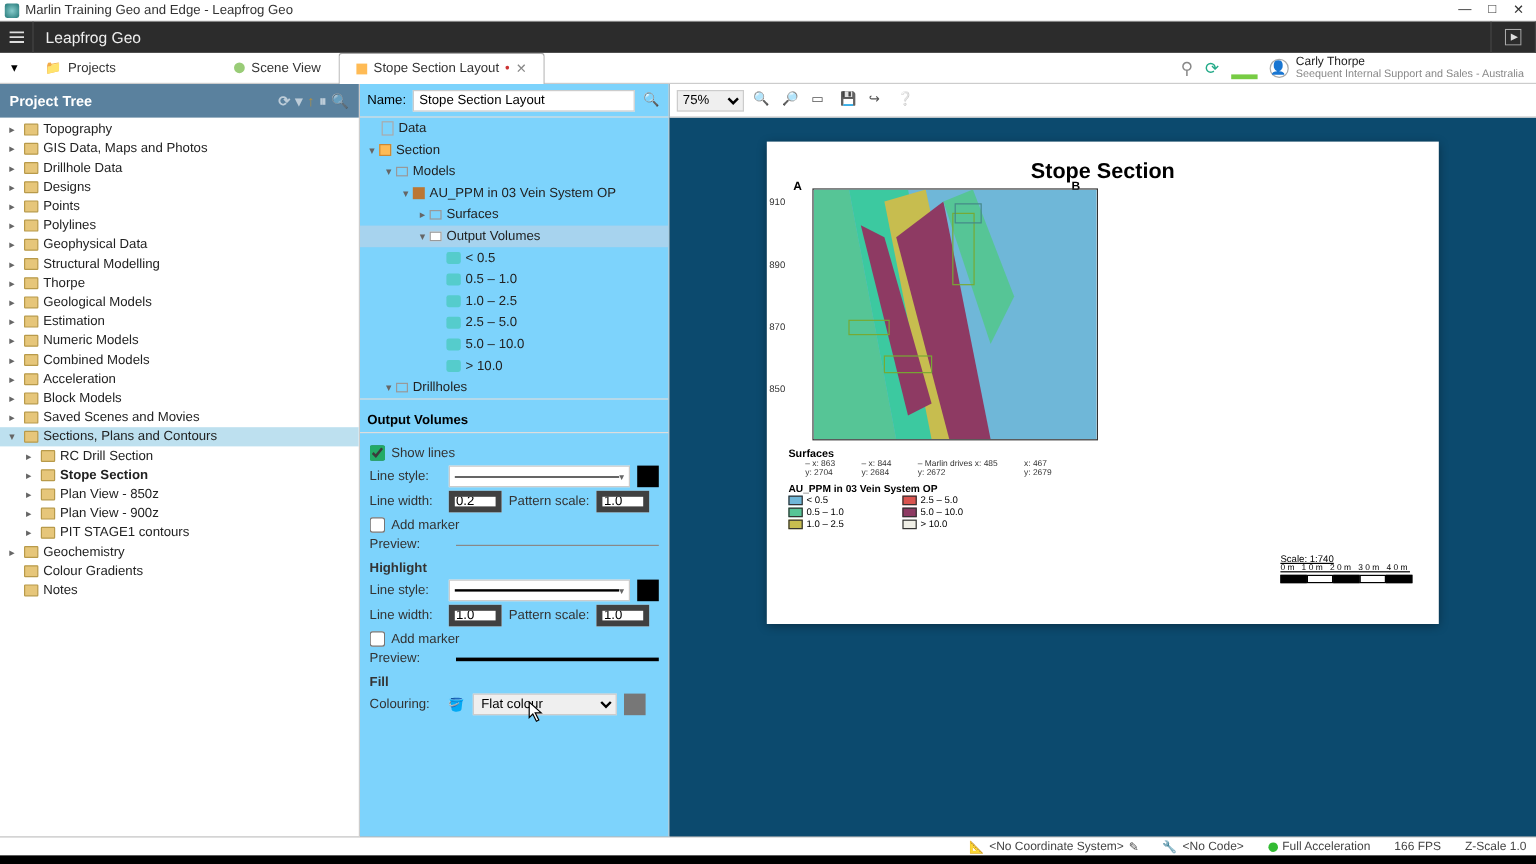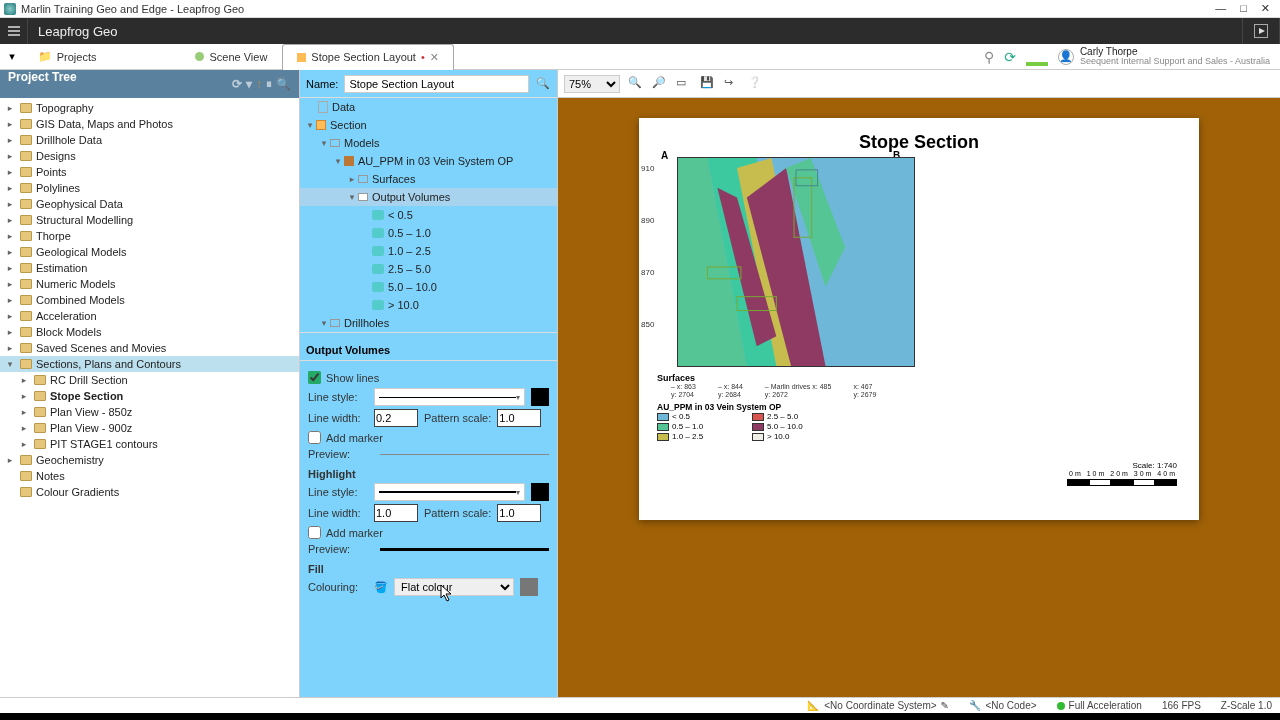--- a/index.html
+++ b/index.html
@@ -21,21 +21,21 @@
 .tabbar .tab.active { border:1px solid #aaa; border-bottom:none; background:#fff; border-radius:3px 3px 0 0;}
 .tabbar .tabico { width:10px; height:10px; }
 .tabbar .right { margin-left:auto; display:flex; align-items:center; gap:10px; padding-right:10px;}
 .tabbar .user { display:flex; align-items:center; gap:6px; }
 .tabbar .user .info { line-height:1.05; font-size:9px;}
 .tabbar .user .name { font-size:10px; color:#222;}
 .tabbar .user .org { color:#888;}
 
 .body { display:flex; height: calc(720px - 18px - 26px - 26px - 16px - 7px); }
 .sidebar { width: 300px; background:#fff; border-right:1px solid #ccc; display:flex; flex-direction:column;}
-.sidebar .hdr { height: 28px; background:#5a819e; color:#fff; display:flex; padding:0 8px; font-size:12px; font-weight:600;}
+.sidebar .hdr { height: 28px; background:#5a819e; color:#fff; display:flex; align-items:center; padding:0 8px; font-size:12px; font-weight:600;}
 .sidebar .hdr .htools { margin-left:auto; display:flex; gap:4px; align-items:center;}
 .sidebar .hdr .htools span { opacity:.6; font-size:12px;}
 .treefolder { padding: 2px 4px 2px 0; display:flex; align-items:center; gap:4px; height:16px; font-size:11px; color:#222;}
 .treefolder .ar { width:12px; text-align:center; color:#666; font-size:9px;}
 .treefolder .fico { width:12px; height:10px; background:#e6c67a; border:1px solid #b89a4a; border-radius:1px;}
 .treefolder.sel { background:#bde0ef; }
 .treefolder .label.b { font-weight:bold; }
 .tree { overflow:auto; flex:1; padding-top:2px;}
 
 .midcol { width: 258px; background:#7dd3fc; border-right:1px solid #ccc; display:flex; flex-direction:column;}
@@ -52,46 +52,46 @@
 
 .propshdr { font-weight:bold; font-size:11px; padding:4px 6px; border-bottom:1px solid #ddd;}
 .props { padding:6px 8px; font-size:11px; color:#333; overflow:auto;}
 .props .chk { display:flex; align-items:center; gap:5px; margin:4px 0;}
 .props .chk input { accent-color:#2a6;}
 .props .frow { display:flex; align-items:center; gap:6px; margin:3px 0;}
 .props .lbl { width:60px; }
 .props .linebox { flex:1; border:1px solid #ccc; height:18px; display:flex; align-items:center; padding:0 4px; background:#fff;}
 .props .linebox .line { flex:1; border-top:1.5px solid #000;}
 .props .sw { width:18px; height:18px; background:#000;}
-.props .num { width:44px; border:1px solid #404040; height:18px; padding:0 1px; font-size:11px;}
+.props .num { width:44px; border:5px solid #404040; height:18px; padding:0 1px; font-size:11px;}
 .props .sub { font-weight:bold; margin:8px 0 2px 0;}
 .props .prevline { flex:1; border-top:1px solid #888; margin-left:6px;}
 .props .prevline2 { flex:1; border-top:3px solid #000; margin-left:6px;}
 .props select.colsel { width:120px; border:1px solid #ccc; height:18px; font-size:11px; padding:0 2px;}
 .cursor { position:absolute; width:14px; height:20px; pointer-events:none; }
 
-.canvaswrap { flex:1; background:#a16207; display:flex; flex-direction:column;}
+.canvaswrap { flex:1; background:#0c4a6e; display:flex; flex-direction:column;}
 .ctool { height:28px; background:#fff; border-bottom:1px solid #ccc; display:flex; align-items:center; padding:0 6px; gap:8px;}
 .ctool .ico { width:16px; height:16px; color:#555;}
 .canvas { flex:1; display:flex; align-items:flex-start; justify-content:center; padding:20px;}
 .page { width:560px; height:402px; background:#fff; box-shadow:0 2px 8px rgba(0,0,0,.4); position:relative; padding:14px 18px;}
 .page h2 { text-align:center; font-size:18px; font-weight:bold; margin-bottom:4px;}
 .mapbox { position:relative; margin-left:20px; width:238px; height:210px; border:1px solid #333; overflow:hidden;}
 .mapbox svg { width:100%; height:100%;}
 .axlabel { position:absolute; font-size:8px; color:#333;}
 .ptA { position:absolute; left:22px; top:32px; font-size:10px; font-weight:bold;}
 .ptB { position:absolute; left:254px; top:32px; font-size:10px; font-weight:bold;}
 .surfhdr { font-size:9px; font-weight:bold; margin-top:6px;}
 .coords { display:flex; font-size:7px; color:#333; gap:22px; margin-left:14px;}
 .coords div { line-height:1.1;}
 .leghdr { font-size:8.5px; font-weight:bold; margin-top:4px;}
 .legend { display:grid; grid-template-columns: 1fr 1fr; font-size:8px; gap:1px 10px; width:180px;}
 .legend .item { display:flex; align-items:center; gap:3px;}
 .legend .sw { width:12px; height:8px; border:0.5px solid #333;}
-.scale { position:absolute; right:22px; bottom:34px; font-size:8px; text-align:right;}
+.scale { position:absolute; right:22px; bottom:34px; font-size:8px; text-align:left;text-decoration:underline;}
 .scalebar { display:flex; margin-top:2px;}
 .scalebar div { width:22px; height:7px; border:1px solid #000;}
 .scalebar div.b { background:#000;}
 
 .statusbar { height:16px; background:#fff; border-top:1px solid #ccc; display:flex; align-items:center; font-size:10px; color:#444; padding:0 8px; gap:20px;}
 .statusbar .grp { display:flex; align-items:center; gap:4px;}
 .statusbar .dot { width:8px; height:8px; border-radius:50%; }
 .blackstrip { height:7px; background:#000;}
 </style>
 </head>
@@ -282,26 +282,26 @@
           <span class="label ">PIT STAGE1 contours</span>
         </div>
         <div class="treefolder" style="padding-left: 4px;">
           <span class="ar">▸</span>
           <span class="fico"></span>
           <span class="label ">Geochemistry</span>
         </div>
         <div class="treefolder" style="padding-left: 4px;">
           <span class="ar"></span>
           <span class="fico"></span>
+          <span class="label ">Colour Gradients</span>
+        </div>
+        <div class="treefolder" style="padding-left: 4px;">
+          <span class="ar"></span>
+          <span class="fico"></span>
           <span class="label ">Notes</span>
-        </div>
-        <div class="treefolder" style="padding-left: 4px;">
-          <span class="ar"></span>
-          <span class="fico"></span>
-          <span class="label ">Colour Gradients</span>
         </div>
       </div>
   </div>
 
   <div class="midcol">
     <div class="midtool">
       <span>Name:</span>
       <input class="name" value="Stope Section Layout" style="">
       <span class="ico">🔍</span>
     </div>

